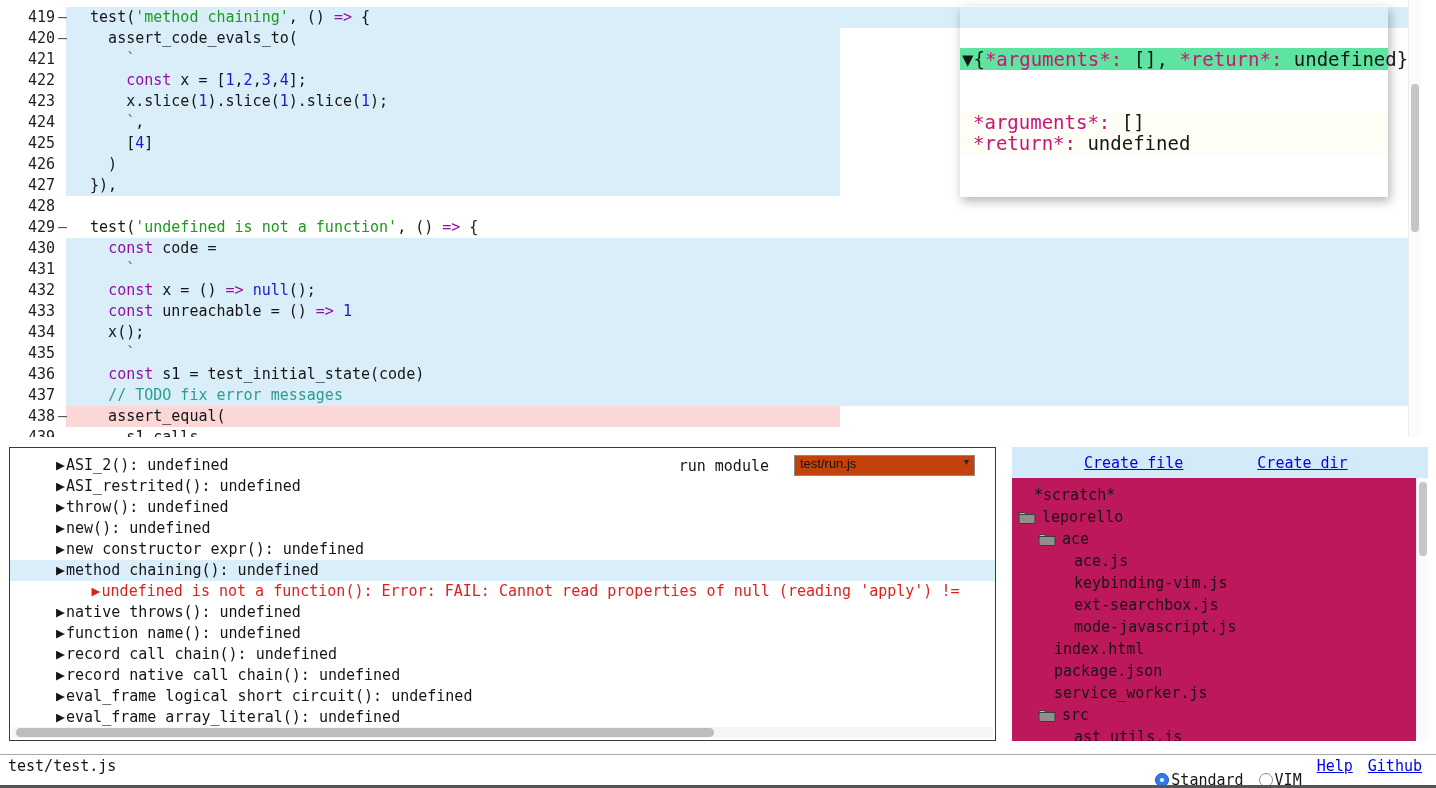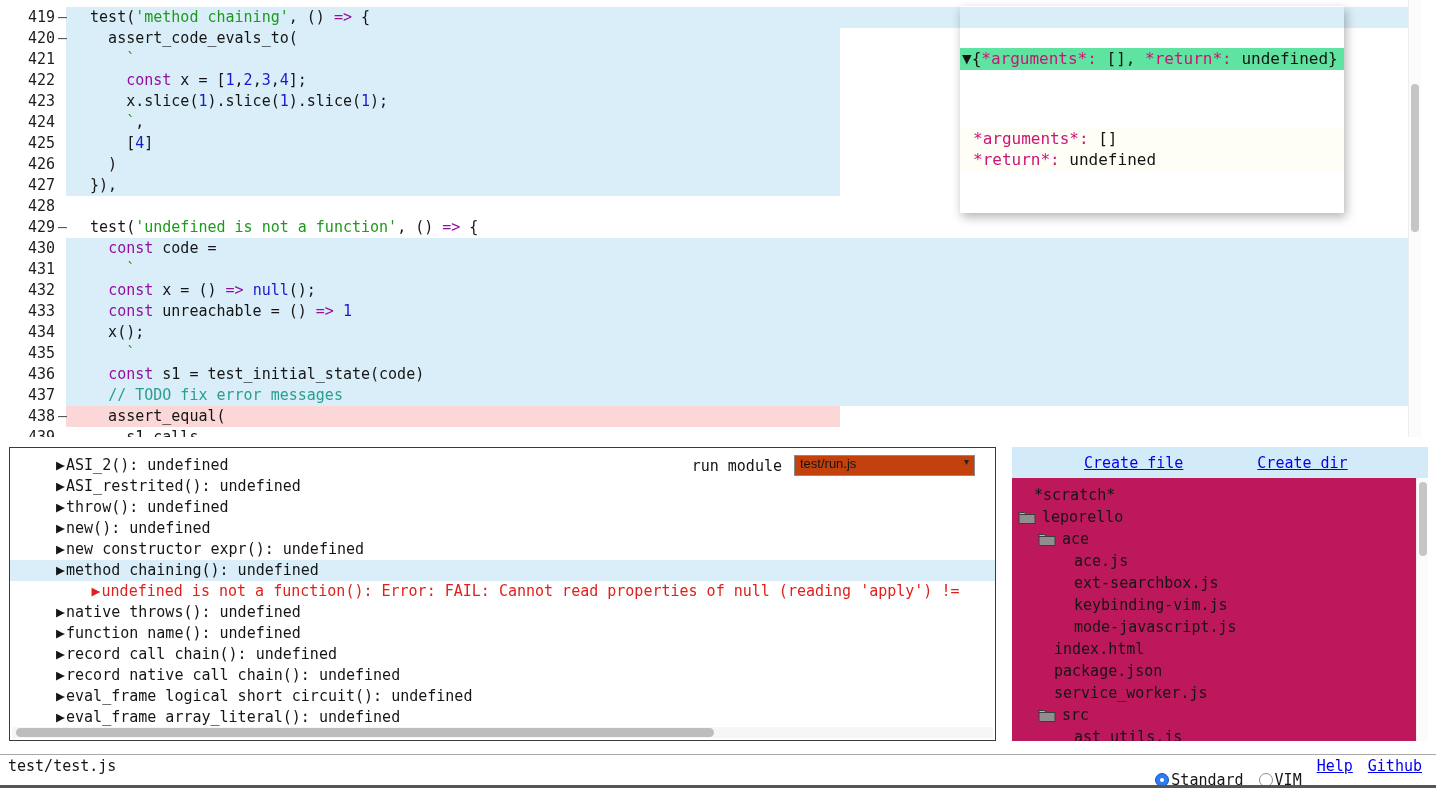--- a/index.html
+++ b/index.html
@@ -40,39 +40,39 @@
     position: absolute; left: 1408px; top: 0; width: 13px; height: 437px;
     background: #fbfbfb; border-left: 1px solid #ececec;
   }
   #editor-vscroll .thumb {
     position: absolute; left: 2px; top: 84px; width: 8px; height: 148px;
     background: #c5c5c5; border-radius: 4px;
   }
 
   
   #tooltip {
-    position: absolute; left: 960px; top: 6px; width: 384px; z-index: 5;
-    font-size: 16px; line-height: 21px; white-space: pre;
+    position: absolute; left: 960px; top: 6px; width: 428px; z-index: 5;
+    font-size: 19px; line-height: 21px; white-space: pre;
     box-shadow: 2px 4px 10px rgba(0,0,0,.3);
   }
   #tooltip .hdr { height: 22px; line-height: 22px; background: var(--selection_green); padding-left: 2px; }
-  #tooltip .body { background: var(--tooltip_bg); padding: 0 4px 1px 13px; margin-top: 16px; }
+  #tooltip .body { background: var(--tooltip_bg); padding: 0 4px 1px 13px; }
 
   
   #output {
     position: absolute; left: 9px; top: 447px; width: 987px; height: 294px;
     border: 1px solid #3a3a3a; background: #fff; overflow: hidden;
   }
   #out-rows { position: absolute; top: 7px; left: 0; right: 0; }
   .out-row { height: 21px; line-height: 21px; font-size: 15px; white-space: pre; padding-left: 46px; color: #151515; }
   .out-row.selected { background: var(--highlight_blue); }
   .out-row.error { color: var(--error_red); text-align: center; }
   .out-row .tri { margin-right: 1px; }
 
-  #run-module { position: absolute; top: 7px; right: 20px; display: flex; align-items: center; gap: 12px; font-size: 15px; }
+  #run-module { position: absolute; top: 7px; right: 20px; display: flex; align-items: center; gap: 25px; font-size: 15px; }
   #module-select {
     width: 181px; height: 21px; border: 1px solid #8a8a8a; background: #c2410c;
     font: 13px "Liberation Sans", sans-serif; display: flex; align-items: flex-start;
     justify-content: space-between; padding: 0 5px; cursor: default;
   }
   #module-select .arrow { font-size: 10px; color: #222; }
 
   #hscroll {
     position: absolute; left: 2px; right: 2px; bottom: 2px; height: 11px;
     background: #f6f6f6;
@@ -187,22 +187,22 @@
       <div class="file-item" style="padding-left: 22px;"><span class="label">*scratch*</span></div>
       <div class="file-item" style="padding-left: 6px;"><svg width="18" height="14" viewBox="0 0 18 14">
           <path d="M1 2.5 h5.3 l1.8 2 H17 v9 H1 z" fill="#8f8f8f" stroke="#3d3d3d" stroke-width="1"></path>
           <path d="M1 2.5 h5.3 l1.8 2 H1 z" fill="#bdbdbd" stroke="#3d3d3d" stroke-width="1"></path>
         </svg><span class="label">leporello</span></div>
       <div class="file-item" style="padding-left: 26px;"><svg width="18" height="14" viewBox="0 0 18 14">
           <path d="M1 2.5 h5.3 l1.8 2 H17 v9 H1 z" fill="#8f8f8f" stroke="#3d3d3d" stroke-width="1"></path>
           <path d="M1 2.5 h5.3 l1.8 2 H1 z" fill="#bdbdbd" stroke="#3d3d3d" stroke-width="1"></path>
         </svg><span class="label">ace</span></div>
       <div class="file-item" style="padding-left: 62px;"><span class="label">ace.js</span></div>
+      <div class="file-item" style="padding-left: 62px;"><span class="label">keybinding-vim.js</span></div>
       <div class="file-item" style="padding-left: 62px;"><span class="label">ext-searchbox.js</span></div>
-      <div class="file-item" style="padding-left: 62px;"><span class="label">keybinding-vim.js</span></div>
       <div class="file-item" style="padding-left: 62px;"><span class="label">mode-javascript.js</span></div>
       <div class="file-item" style="padding-left: 42px;"><span class="label">index.html</span></div>
       <div class="file-item" style="padding-left: 42px;"><span class="label">package.json</span></div>
       <div class="file-item" style="padding-left: 42px;"><span class="label">service_worker.js</span></div>
       <div class="file-item" style="padding-left: 26px;"><svg width="18" height="14" viewBox="0 0 18 14">
           <path d="M1 2.5 h5.3 l1.8 2 H17 v9 H1 z" fill="#8f8f8f" stroke="#3d3d3d" stroke-width="1"></path>
           <path d="M1 2.5 h5.3 l1.8 2 H1 z" fill="#bdbdbd" stroke="#3d3d3d" stroke-width="1"></path>
         </svg><span class="label">src</span></div>
       <div class="file-item" style="padding-left: 62px;"><span class="label">ast_utils.js</span></div>
     </div>

